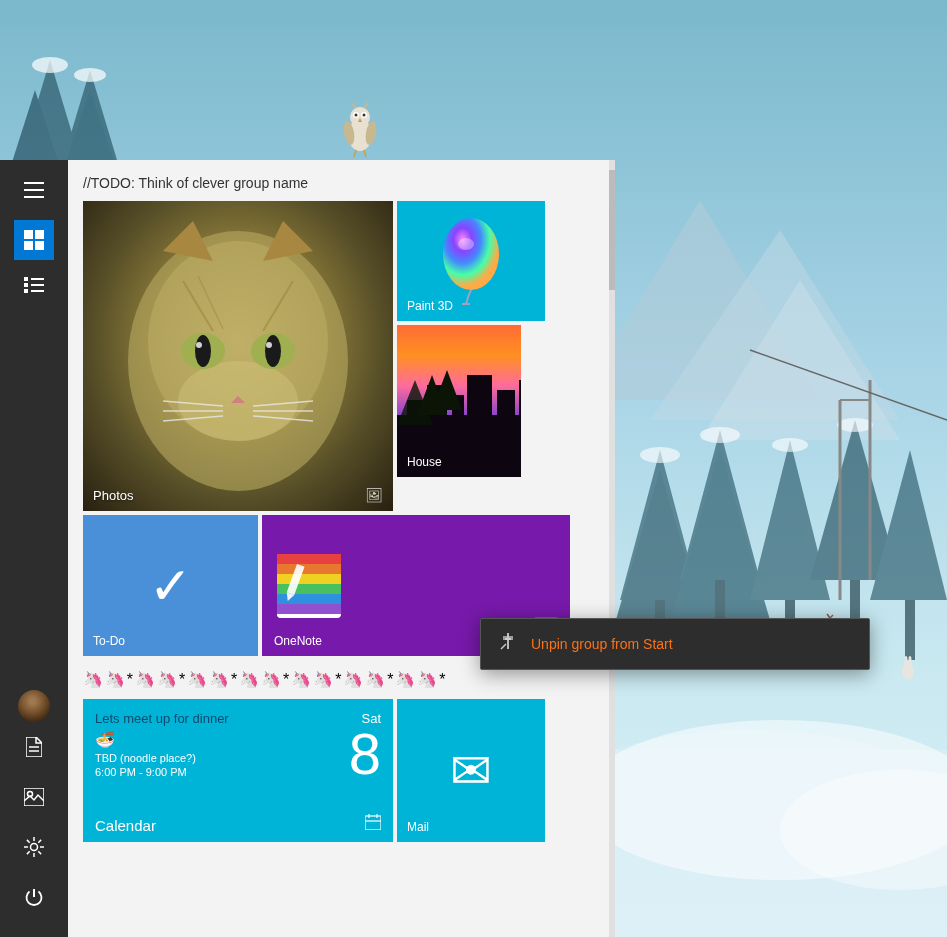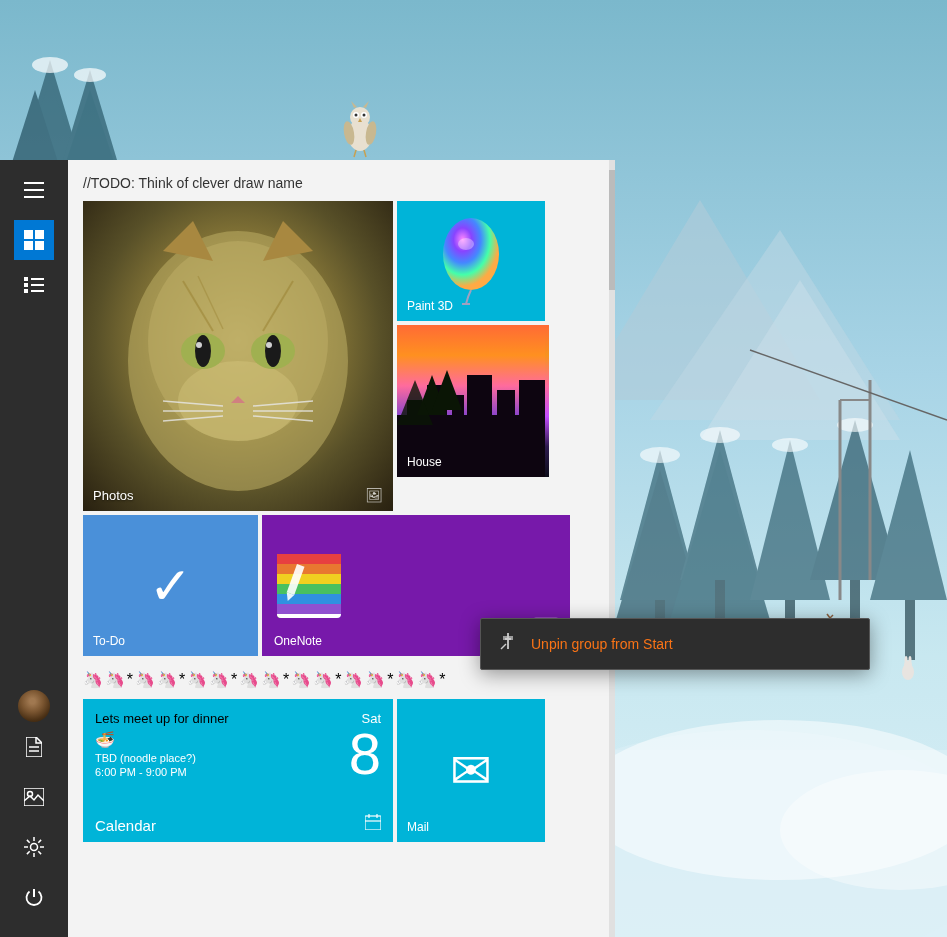--- a/index.html
+++ b/index.html
@@ -182,21 +182,21 @@
       width: 100%;
       height: 100%;
       display: flex;
       flex-direction: column;
       align-items: center;
       justify-content: center;
       padding: 15px;
     }
 
     .tile-house {
-      width: 152px;
+      width: 124px;
       height: 152px;
       background: #1a1a1a;
       position: relative;
       overflow: hidden;
     }
 
     .house-img {
       width: 100%;
       height: 100%;
       background: linear-gradient(180deg, #ff6b35 0%, #f7931e 20%, #ff6b9d 40%, #c44dff 60%, #2d1b4e 80%, #0d0d1a 100%);
@@ -562,21 +562,21 @@
           <path d="M10 2 L10 10" stroke="white" stroke-width="2"></path>
           <path d="M5.5 4.5 A7.5 7.5 0 1 0 14.5 4.5" fill="none" stroke="white" stroke-width="1.8"></path>
         </svg>
       </div>
     </div>
   </div>
 
   <div class="content">
 
     <div class="group-header">
-      <span>//TODO: Think of clever draw name</span>
+      <span>//TODO: Think of clever group name</span>
     </div>
 
     <div class="tiles-section">
 
       <div class="tiles-row">
 
         <div class="tile tile-photos">
 
           <div class="cat-face" style="
             background: 
@@ -717,21 +717,21 @@
       </div>
     </div>
 
     <div class="emoji-row">🦄🦄*🦄🦄*🦄🦄*🦄🦄*🦄🦄*🦄🦄*🦄🦄*</div>
 
     <div class="tiles-section">
       <div class="tiles-row">
 
         <div class="tile tile-calendar">
           <div style="display:flex;justify-content:space-between;align-items:flex-start;">
-            <div style="color:#000000;font-size:13px;flex:1;">Lets meet up for dinner</div>
+            <div style="color:#0c4a6e;font-size:13px;flex:1;">Lets meet up for dinner</div>
             <div style="color:white;font-size:13px;margin-left:10px;">Sat</div>
           </div>
           <div style="display:flex;align-items:flex-start;margin-top:4px;">
             <div style="flex:1;">
               <div style="font-size:16px;margin-bottom:3px;">🍜</div>
               <div style="color:white;font-size:11px;">TBD (noodle place?)</div>
               <div style="color:white;font-size:11px;margin-top:2px;">6:00 PM - 9:00 PM</div>
             </div>
             <div style="color:white;font-size:58px;font-weight:100;line-height:1;margin-top:-5px;">8</div>
           </div>

